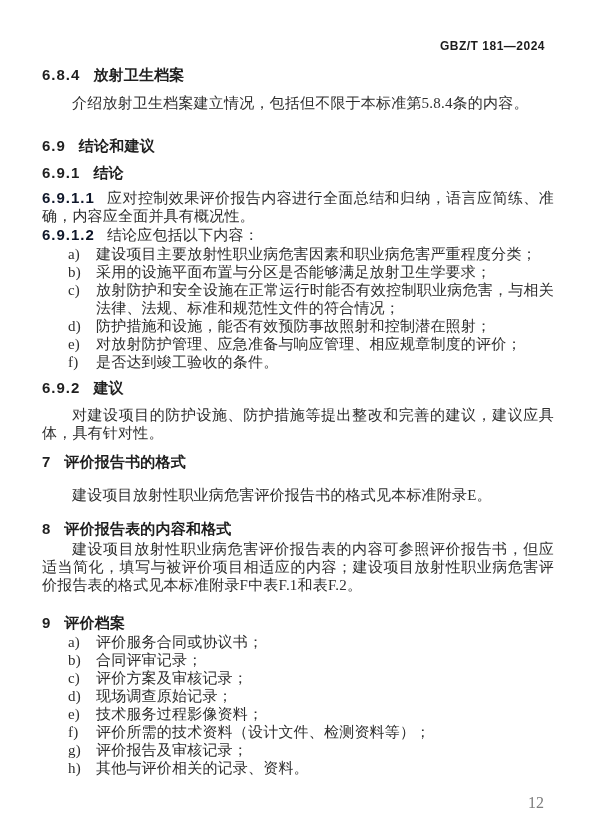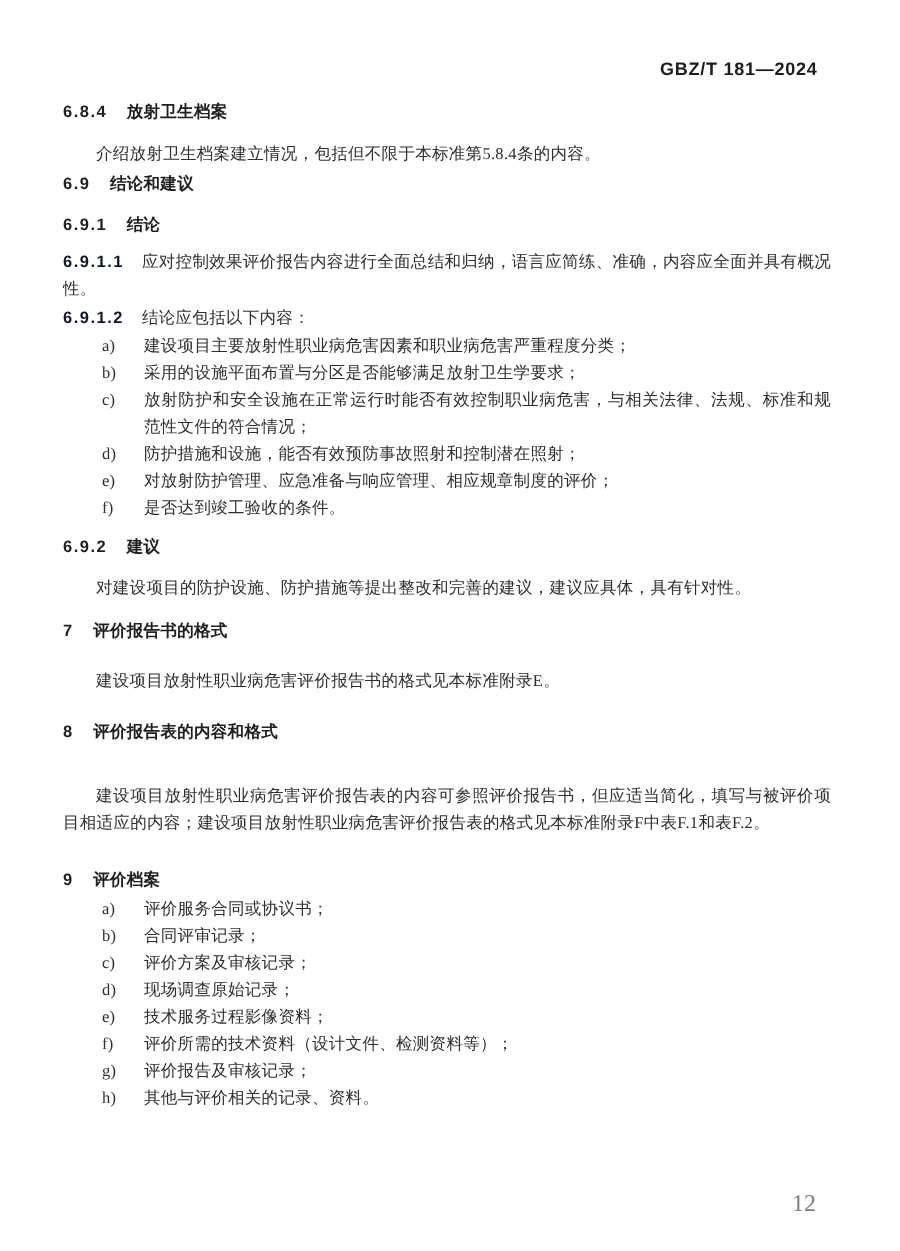--- a/index.html
+++ b/index.html
@@ -22,21 +22,21 @@
     font-weight: bold;
     font-size: 12px;
     letter-spacing: 0.5px;
     color: #1c1c1c;
   }
   .content {
     position: absolute;
     top: 66px;
     left: 42px;
     width: 512px;
-    font-size: 11px;
+    font-size: 15px;
     line-height: 18px;
     text-align: justify;
     letter-spacing: 0.2px;
   }
   .h {
     font-family: "Liberation Sans", "DejaVu Sans", sans-serif;
     font-weight: bold;
     color: #1f1f1f;
     text-align: left;
   }
@@ -51,30 +51,30 @@
   .p-indent { text-indent: 2em; }
   .list { }
   .li { display: flex; padding-left: 26px; }
   .li-label {
     flex: 0 0 28px;
     font-family: "Liberation Serif", "DejaVu Serif", serif;
   }
   .li-text { flex: 1 1 auto; text-align: justify; }
   
   .mt-a { margin-top: 10px; }   
-  .mt-b { margin-top: 2px; }   
+  .mt-b { margin-top: 25px; }   
   .mt-c { margin-top: 9px; }    
   .mt-d { margin-top: 7px; }    
   .mt-e { margin-top: 1px; }    
   .mt-f { margin-top: 8px; }    
   .mt-g { margin-top: 9px; }    
   .mt-h { margin-top: 11px; }   
   .mt-i { margin-top: 15px; }   
   .mt-j { margin-top: 16px; }   
-  .mt-k { margin-top: 25px; }   
+  .mt-k { margin-top: 2px; }   
   .mt-l { margin-top: 20px; }   
   .mt-m { margin-top: 14px; }   
   .page-number {
     position: absolute;
     bottom: 22px;
     right: 56px;
     font-size: 16px;
     color: #7d7d7d;
     font-family: "Liberation Serif", "DejaVu Serif", serif;
   }

